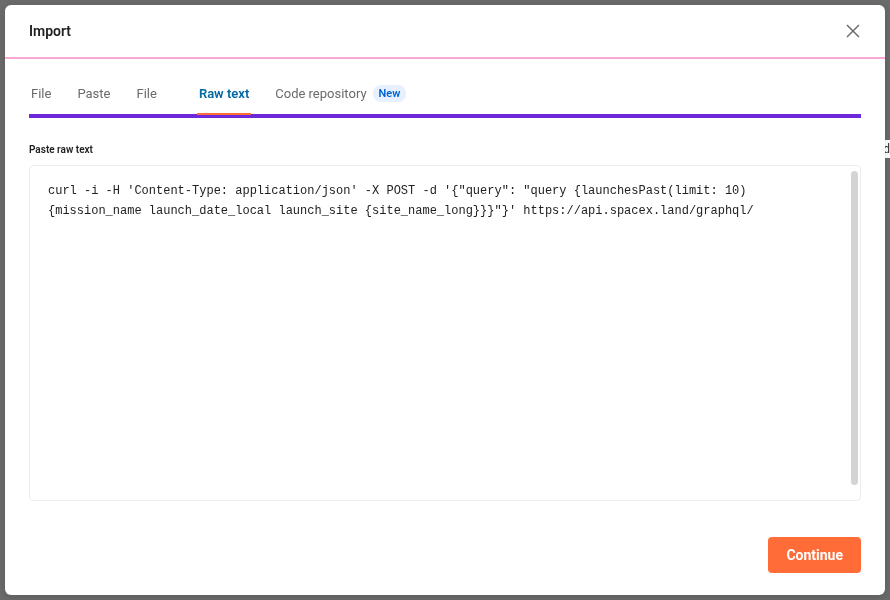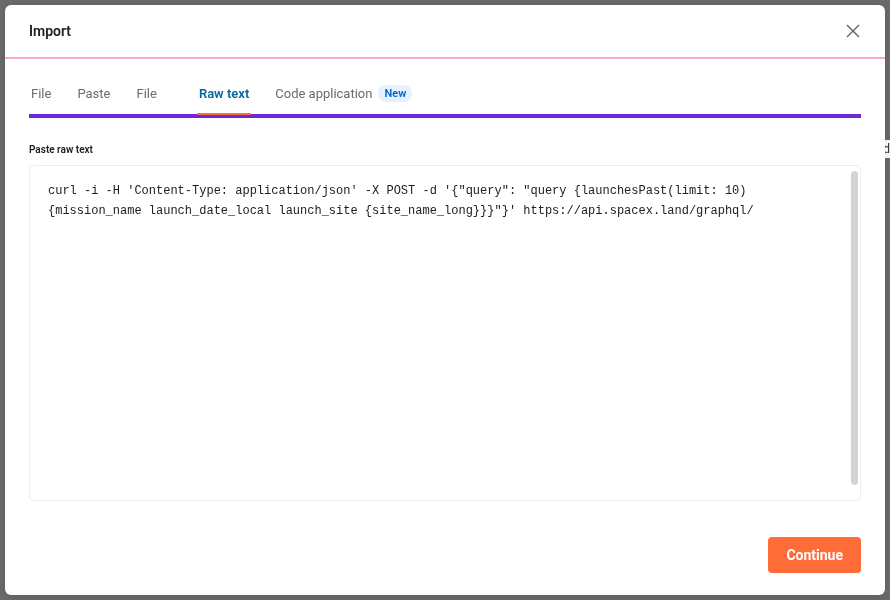--- a/index.html
+++ b/index.html
@@ -202,21 +202,21 @@
       <button class="tab">
         <span>Paste</span>
       </button>
       <button class="tab">
         <span>File</span>
       </button>
       <button class="tab active">
         <span>Raw text</span>
       </button>
       <button class="tab">
-        <span>Code application</span>
+        <span>Code repository</span>
         <span class="badge-new">New</span>
       </button>
     </div>
 
     <div class="section-label">Paste raw text</div>
 
     <div class="textarea-wrapper">
       <textarea class="raw-textarea" spellcheck="false" style="">curl -i -H 'Content-Type: application/json' -X POST -d '{"query": "query {launchesPast(limit: 10) {mission_name launch_date_local launch_site {site_name_long}}}"}' https://api.spacex.land/graphql/</textarea>
       <div class="scrollbar-track">
         <div class="scrollbar-thumb"></div>

